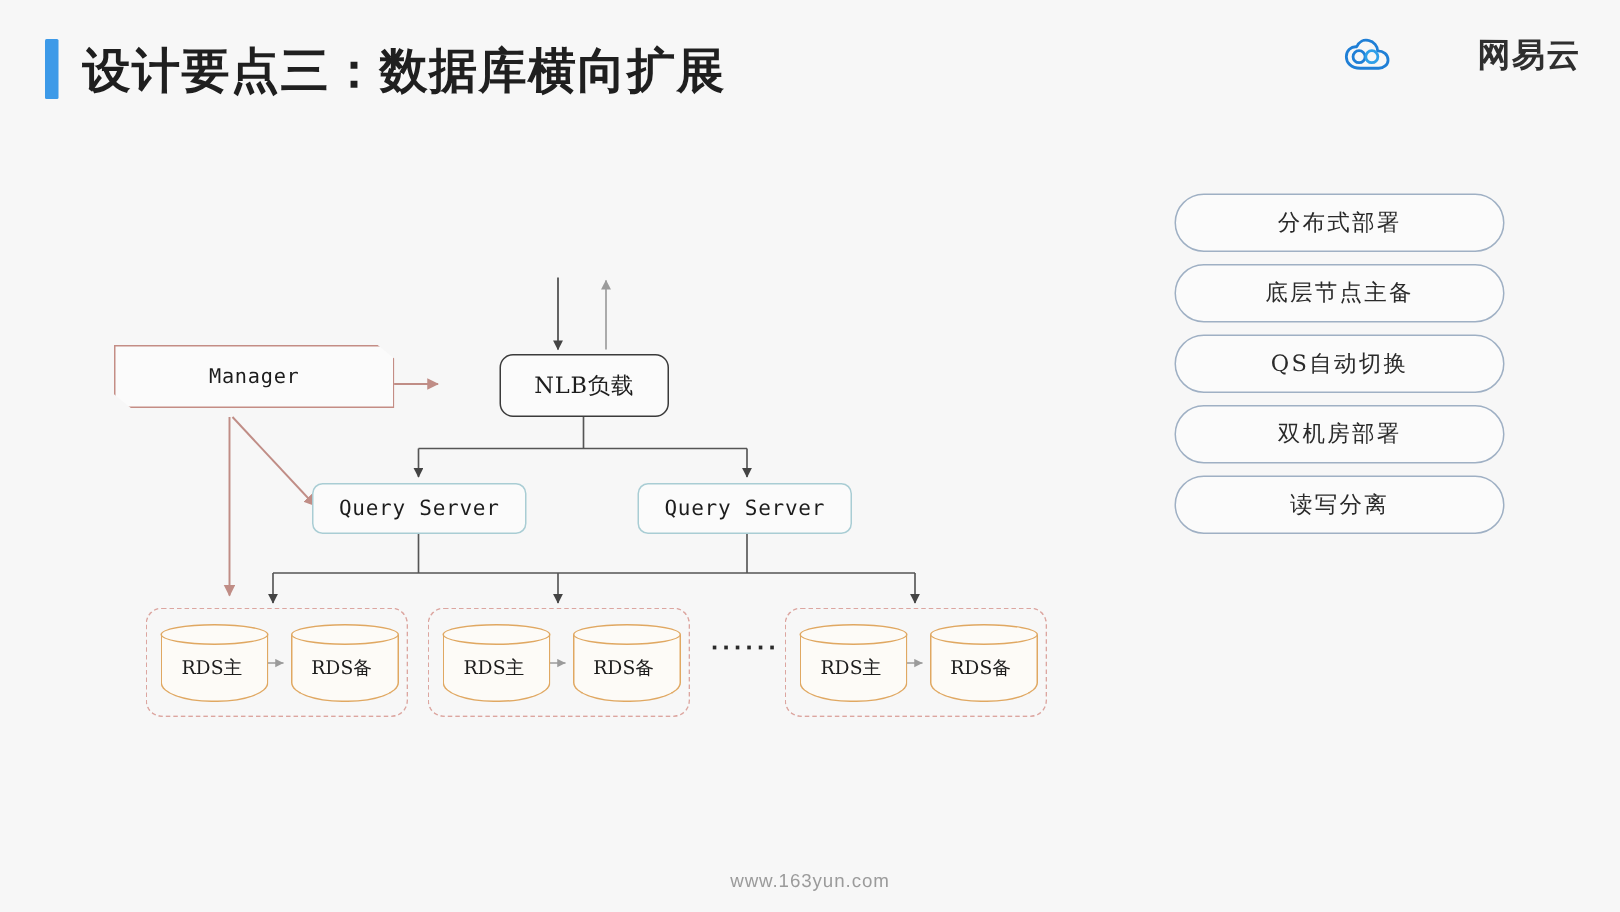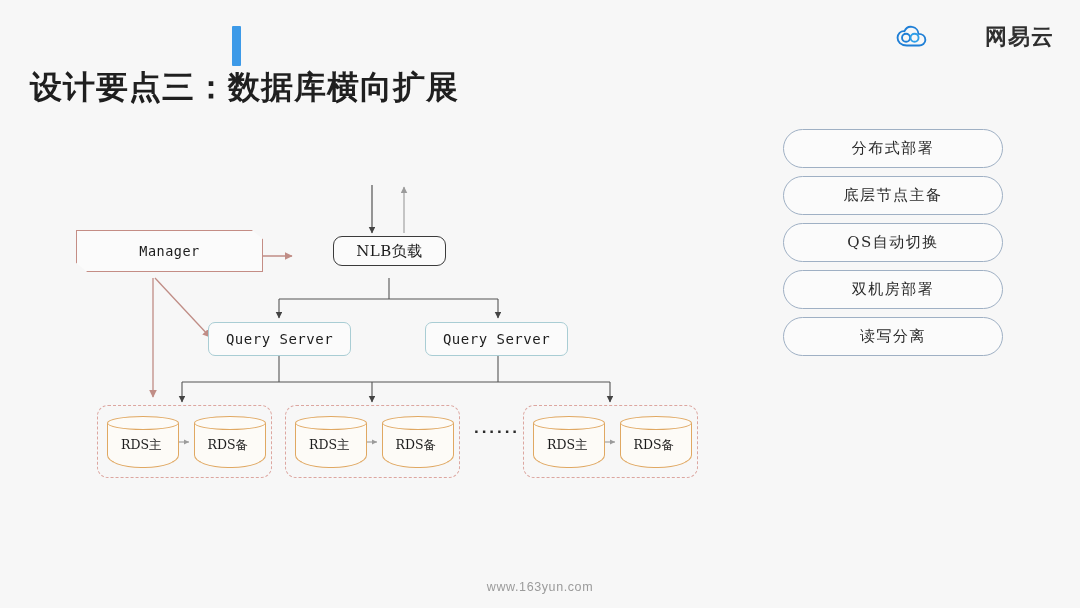--- a/index.html
+++ b/index.html
@@ -5,21 +5,21 @@
   html,body{margin:0;padding:0;}
   body{
     width:1080px;height:608px;
     background:#f7f7f7;
     font-family:"Liberation Sans","DejaVu Sans",sans-serif;
     overflow:hidden;position:relative;
   }
   .slide{position:absolute;inset:0;background:#f7f7f7;}
 
   
-  .title-wrap{position:absolute;left:30px;top:26px;display:flex;align-items:center;flex-direction:column;}
+  .title-wrap{position:absolute;left:30px;top:26px;display:flex;align-items:flex-start;}
   .accent-bar{width:9px;height:40px;background:#3d9ae8;border-radius:1px;margin-right:16px;}
   .title-text{
     font-family:"DejaVu Sans","Liberation Sans",sans-serif;
     font-size:32px;font-weight:bold;color:#1f1f1f;letter-spacing:1px;white-space:nowrap;
   }
 
   .logo-wrap{position:absolute;right:26px;top:22px;display:flex;align-items:center;}
   .logo-mark{width:34px;height:24px;margin-right:7px;}
   .logo-text{
     font-family:"DejaVu Sans","Liberation Sans",sans-serif;
@@ -49,21 +49,21 @@
 
   .node{position:absolute;box-sizing:border-box;display:flex;align-items:center;justify-content:center;background:#fbfbfb;}
 
   .node-app{
     left:337px;top:129px;width:100px;height:55px;
     border:1.3px solid #d79a95;border-radius:9px;
     font-family:"DejaVu Sans","Liberation Sans",sans-serif;
     font-size:19px;font-weight:bold;color:#1c1c1c;
   }
   .node-nlb{
-    left:333px;top:236px;width:113px;height:30px;
+    left:333px;top:236px;width:113px;height:42px;
     border:1.4px solid #3b3b3b;border-radius:9px;
     font-family:"DejaVu Serif","Liberation Serif",serif;
     font-size:15px;color:#1c1c1c;letter-spacing:.5px;
   }
   .node-qs{
     width:143px;height:34px;top:322px;
     border:1.2px solid #a9cdd4;border-radius:7px;
     font-family:"DejaVu Sans Mono","Liberation Mono",monospace;
     font-size:14px;color:#1c1c1c;letter-spacing:.5px;
   }

